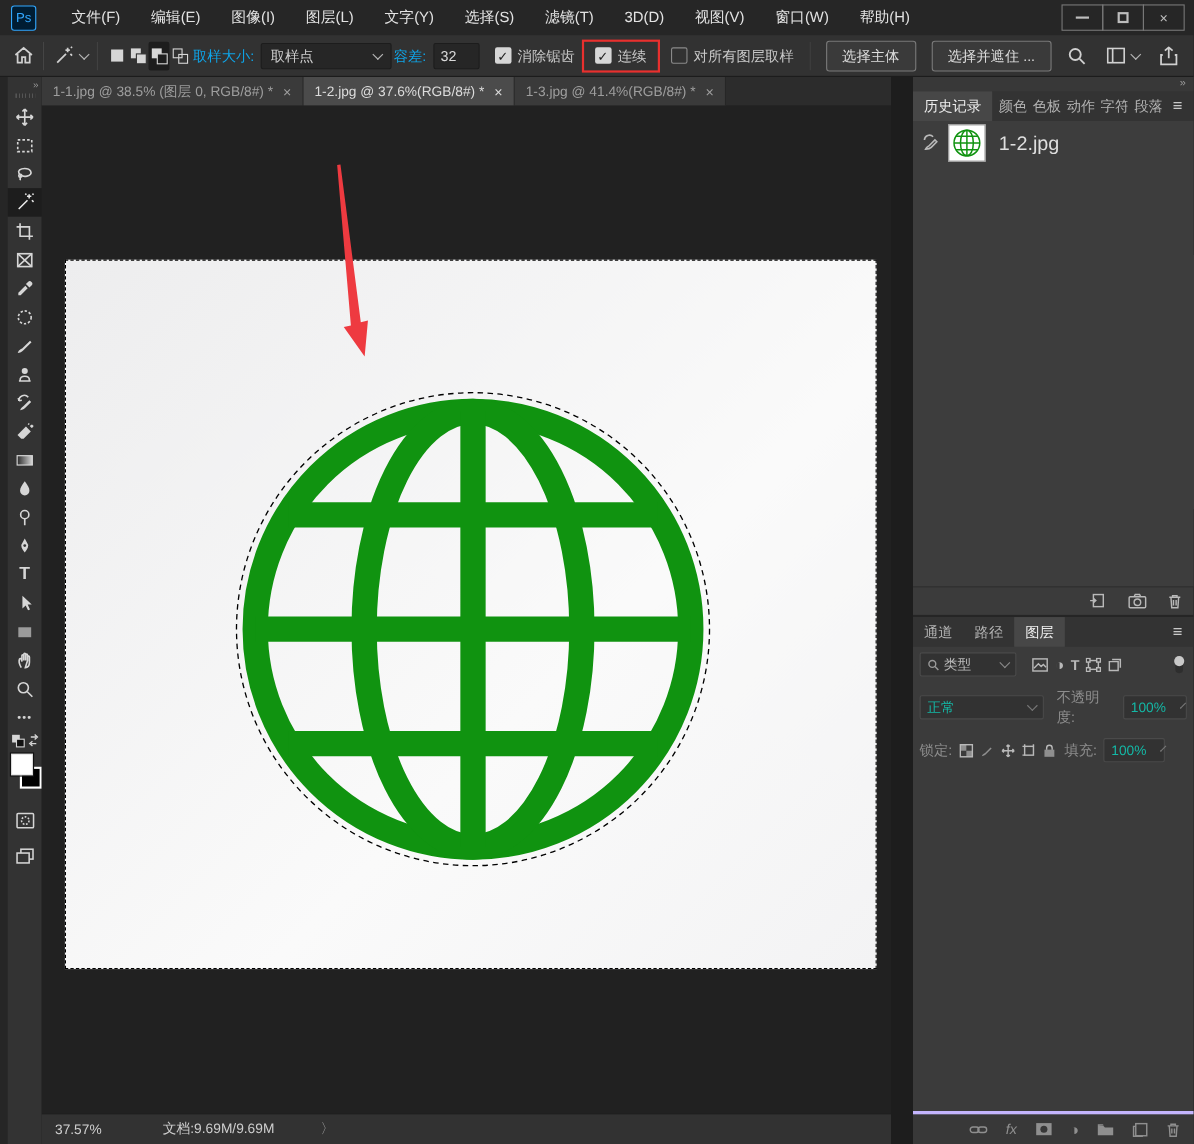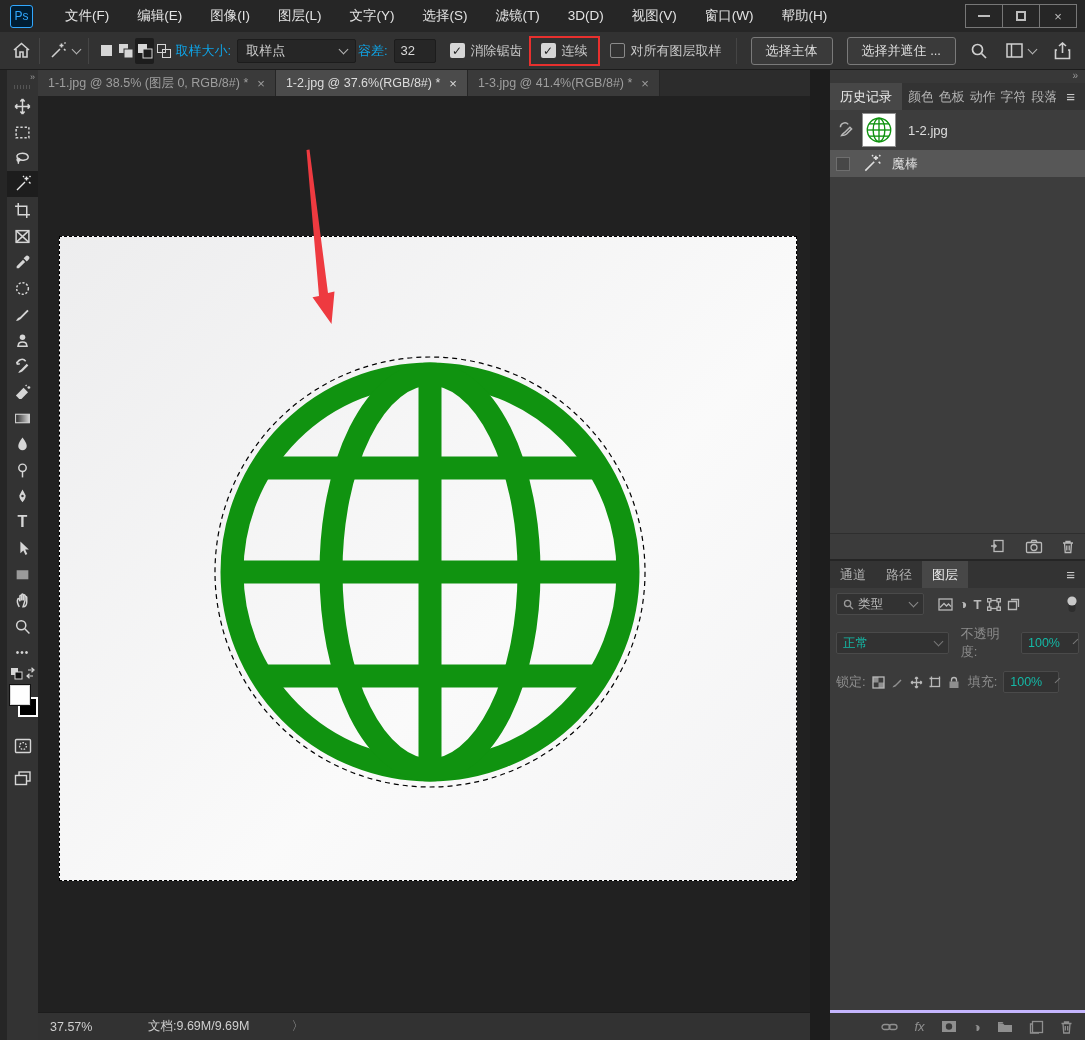--- a/index.html
+++ b/index.html
@@ -81,21 +81,21 @@
   .ptab-row { height:27px; background:#333333; display:flex; align-items:flex-end; }
   .ptab { height:27px; line-height:27px; padding:0 10px; color:#b3b3b3; font-size:13px;
     overflow:hidden; white-space:nowrap; flex-shrink:1; }
   .ptab.active { background:#474747; color:#ededed; flex-shrink:0; }
   .ptab.clip { max-width:37px; padding:0 6px; }
   .pmenu { margin-left:auto; color:#c9c9c9; padding:0 10px; font-size:15px; line-height:27px; }
   .hist-row { display:flex; align-items:center; height:40px; padding-left:6px; }
   .hist-row.selected { background:#575757; height:27px; }
   .hist-thumb { width:34px; height:34px; background:#fff; border:1px solid #8f8f8f; margin:0 12px 0 6px;
     display:flex; align-items:center; justify-content:center; }
-  .hist-label { color:#dedede; font-size:13px; }
+  .hist-label { color:#dedede; font-size:18px; }
   .hist-cbx { width:14px; height:14px; background:#474747; border:1px solid #6e6e6e; margin-right:12px; }
   .panel-footer { height:26px; display:flex; align-items:center; justify-content:flex-end;
     border-top:1px solid #2e2e2e; padding-right:10px; gap:18px; color:#b9b9b9; }
   .panel-footer svg { stroke:#b9b9b9; fill:none; stroke-width:1.3; }
   .divider-h { height:2px; background:#252525; }
   .ctl-row { display:flex; align-items:center; padding:5px 6px; gap:6px; }
   .mini-dd { background:#323232; border:1px solid #4a4a4a; border-radius:2px; height:22px;
     display:flex; align-items:center; padding:0 6px; color:#b9b9b9; font-size:12.5px; }
   .dim { color:#8d8d8d; }
   .mini-dd.dim { color:#14b8a6;gap:15px; }
@@ -446,27 +446,20 @@
         <path d="M4 13 C5 11 6 11 7 10 L11.5 5.5 L13 7 L8.5 11.5 C7.5 12.5 6.5 12.8 4 13 Z"></path>
           <path d="M3 5.5 A4 4 0 0 1 10 3"></path>
       </svg>
       <div class="hist-thumb">
         <svg width="26" height="26" viewBox="0 0 440 440" style="color:#109310">
             <use href="#globe-sym"></use>
           </svg>
       </div>
       <span class="hist-label">1-2.jpg</span>
     </div>
-    <div class="hist-row selected">
-      <div class="hist-cbx"></div>
-      <svg width="20" height="20" viewBox="0 0 18 18" style="stroke:#e0e0e0;fill:none;stroke-width:1.4;margin-right:10px">
-        <path d="M3 15 L11 7 M12.5 1.5 v4 M10.5 3.5 h4 M15 7 l1.5 1.5 M15.5 1 l1 1 M10 1 l-1 1"></path>
-      </svg>
-      <span class="hist-label">魔棒</span>
-    </div>
   </div>
   <div class="panel-footer">
     <svg width="17" height="15" viewBox="0 0 17 15">
         <rect x="4" y="1.5" width="9" height="11"></rect>
         <path d="M1 7 h5 M4 5 L6.2 7 L4 9"></path>
       </svg>
     <svg width="18" height="15" viewBox="0 0 18 15">
         <rect x="1.5" y="3.5" width="15" height="10" rx="1"></rect>
         <circle cx="9" cy="8.5" r="3"></circle>
         <path d="M6 3.5 L7 1.5 H11 L12 3.5"></path>

